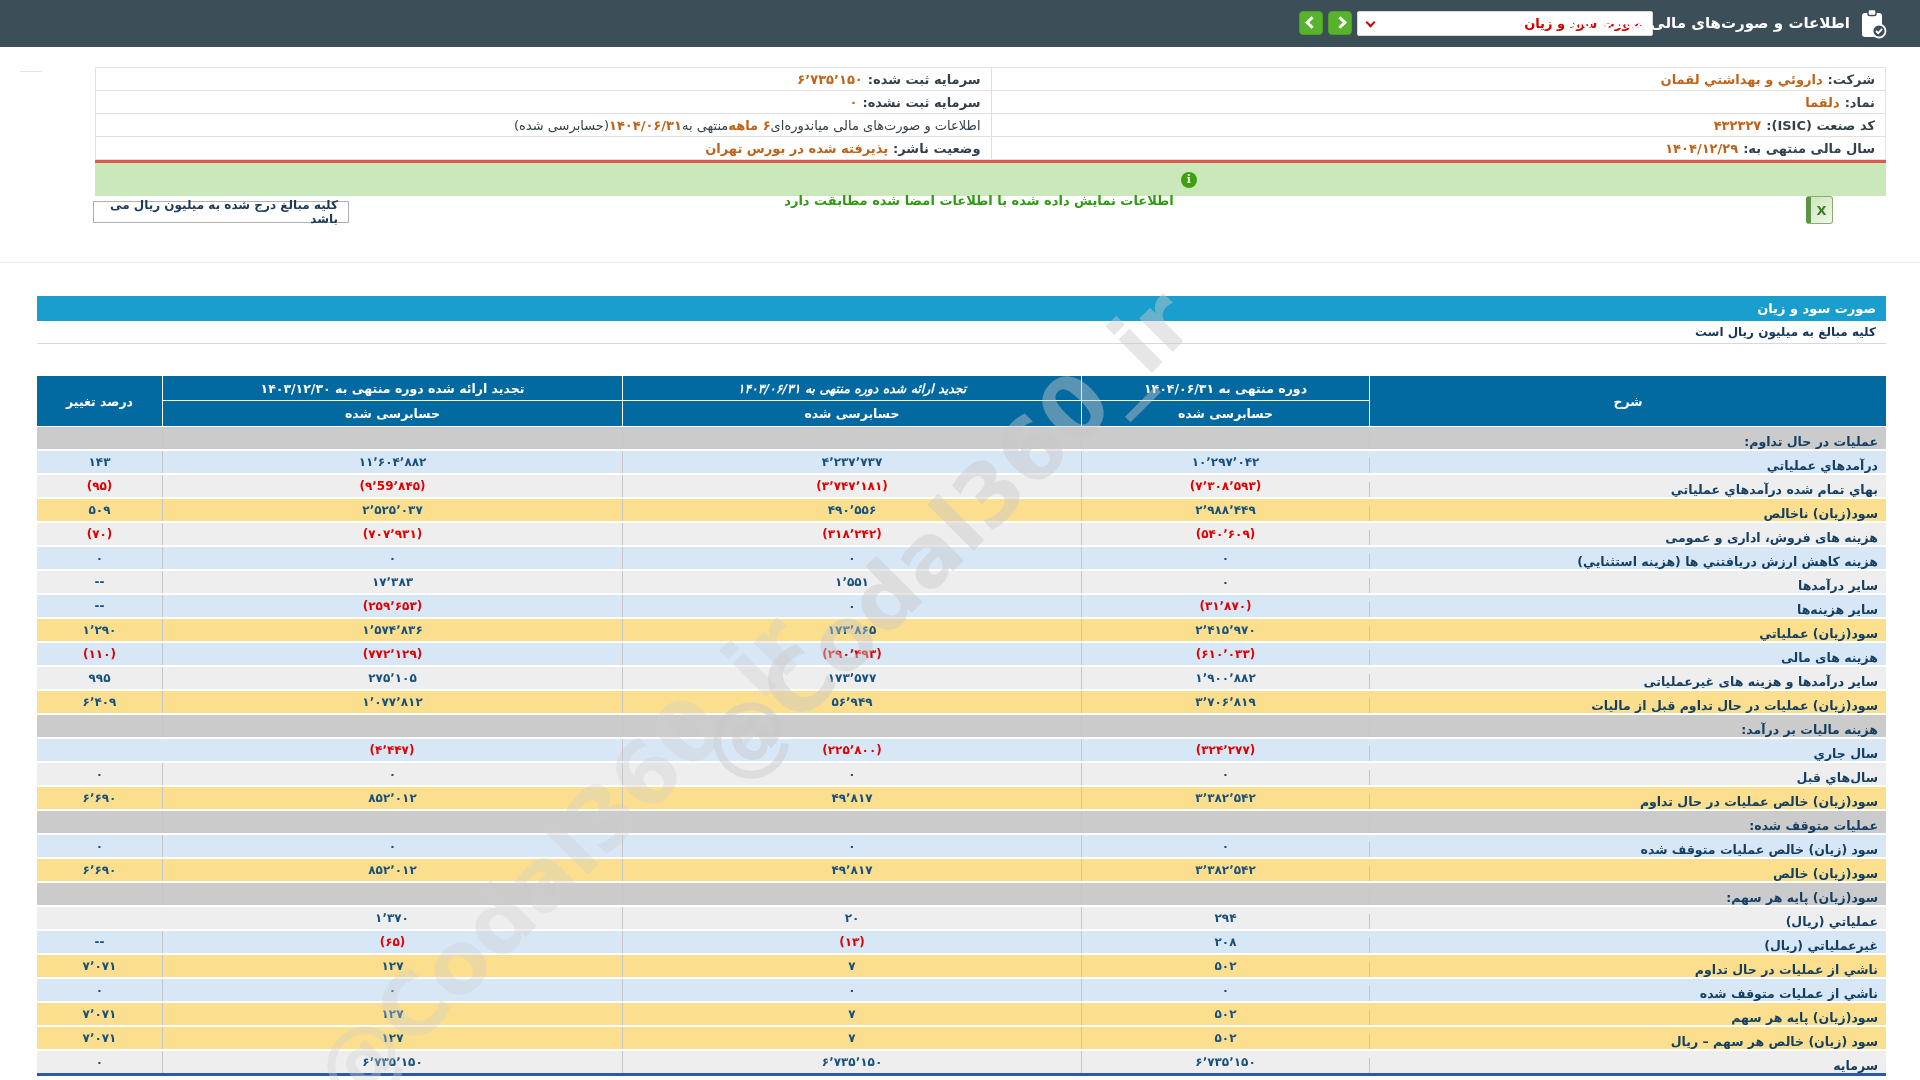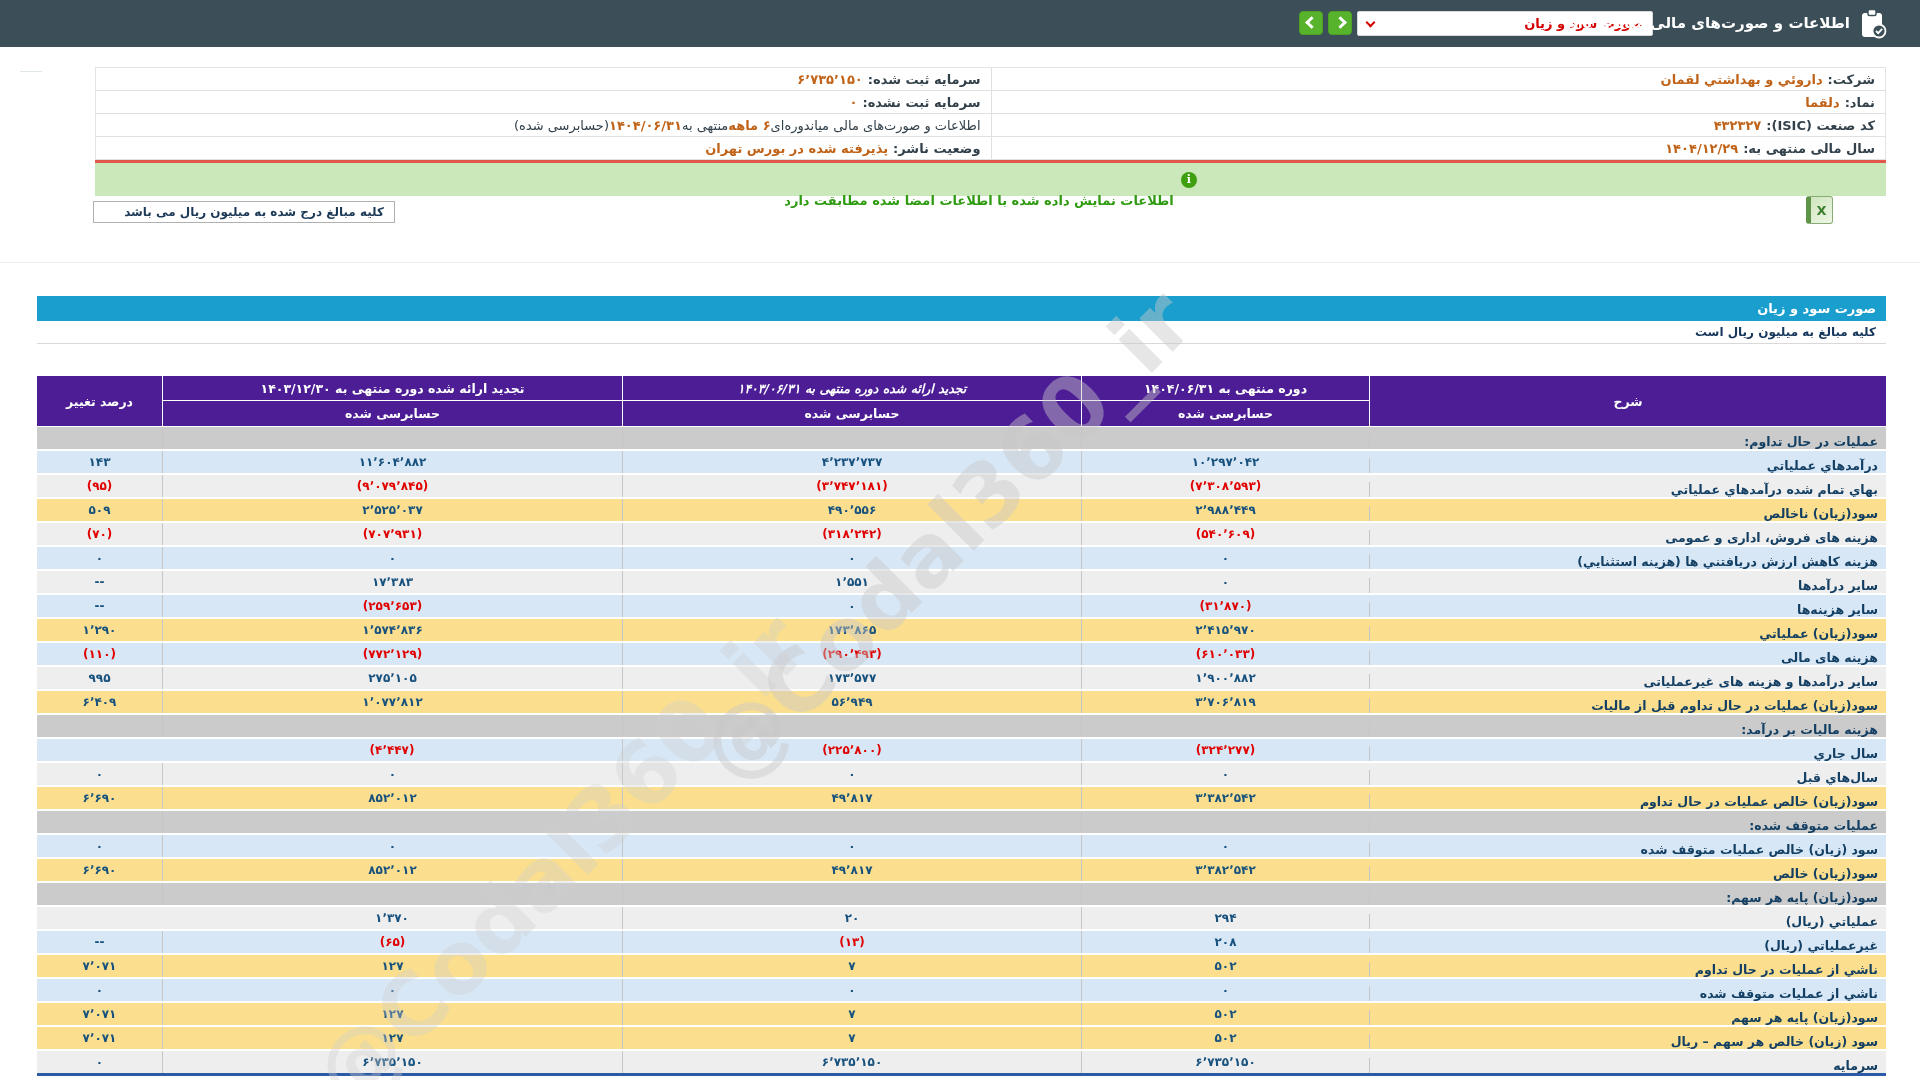--- a/index.html
+++ b/index.html
@@ -37,41 +37,41 @@
 
   .red-line  { position:absolute; left:95px; top:160px; width:1791px; height:3px; background:#E2574B; }
   .green-bar { position:absolute; left:95px; top:163px; width:1791px; height:33px; background:#CBE8BA;
                display:flex; align-items:center; justify-content:center; direction:rtl; gap:7px; }
   .green-bar .msg { color:#2E9B10; font-size:13px; font-weight:bold;margin-top:42px; }
   .info-icon { width:16px; height:16px; border-radius:50%; background:#3FA00F; color:#fff;
                display:flex; align-items:center; justify-content:center; font-size:11px; font-weight:bold;
                font-family:"DejaVu Serif", serif; }
   .info-icon::after { content:"i"; }
 
-  .note-box { position:absolute; left:93px; top:201px; width:302px; height:22px; background:#fff;
+  .note-box { position:absolute; left:93px; top:201px; width:256px; height:22px; background:#fff;
               border:1px solid #b0b0b0; direction:rtl; display:flex; align-items:center; padding:0 10px;
               font-size:12px; font-weight:bold; color:#1C3A57; }
   .excel-icon { position:absolute; left:1806px; top:196px; width:27px; height:28px; border-radius:3px;
               background:linear-gradient(145deg,#cfe6bd,#eef7e6); border:1px solid #8aab76;
               border-left:5px solid #5d9448; display:flex; align-items:center; justify-content:center; cursor:pointer; }
   .excel-icon::after { content:"X"; color:#3a7d2c; font-weight:bold; font-size:13px; }
   .section-sep { position:absolute; left:0; top:262px; width:1920px; height:1px; background:#ececec; }
 
   
   .stmt-title { position:absolute; left:37px; top:296px; width:1849px; height:25px; background:#199ECE;
                 color:#fff; font-weight:bold; font-size:13px; display:flex; align-items:center;
                 direction:rtl; padding:0 10px; }
   .stmt-unit  { position:absolute; left:37px; top:321px; width:1849px; height:23px; background:#fff;
                 border-bottom:1px solid #d9d9d9; display:flex; align-items:center; direction:rtl;
                 padding:0 10px; color:#16365C; font-weight:bold; font-size:12px; }
 
   .stmt-table { position:absolute; left:37px; top:376px; width:1849px; }
   .t-head { display:grid; direction:rtl; grid-template-columns:517px 288px 459px 460px 125px;
             grid-template-rows:25px 25px; }
-  .th { background:#4c1d95; color:#fff; font-weight:bold; font-size:12.5px; display:flex;
+  .th { background:#0369a1; color:#fff; font-weight:bold; font-size:12.5px; display:flex;
         align-items:center; justify-content:center; border-inline-end:1px solid #fff; }
   .h-desc   { grid-column:1; grid-row:1/3; }
   .h-p0     { grid-column:2; grid-row:1; border-bottom:1px solid #fff; }
   .h-p1     { grid-column:3; grid-row:1; border-bottom:1px solid #fff;font-style:italic; }
   .h-p2     { grid-column:4; grid-row:1; border-bottom:1px solid #fff; }
   .h-change { grid-column:5; grid-row:1/3; border-inline-end:none; }
   .h-s0 { grid-column:2; grid-row:2; } .h-s1 { grid-column:3; grid-row:2; } .h-s2 { grid-column:4; grid-row:2; }
 
   #t-body { margin-top:1px; border-bottom:3px solid #2B5BA7; }
   .t-row { display:grid; direction:rtl; grid-template-columns:517px 288px 459px 460px 125px;
@@ -204,21 +204,21 @@
           <div class="t-cell t-desc">درآمدهاي عملياتي</div>
           <div class="t-cell t-val">۱۰٬۲۹۷٬۰۴۲</div>
           <div class="t-cell t-val">۴٬۲۳۷٬۷۳۷</div>
           <div class="t-cell t-val">۱۱٬۶۰۴٬۸۸۲</div>
           <div class="t-cell t-val t-change">۱۴۳</div>
         </div>
         <div class="t-row gray">
           <div class="t-cell t-desc">بهاي تمام شده درآمدهاي عملياتي</div>
           <div class="t-cell t-val neg">(۷٬۳۰۸٬۵۹۳)</div>
           <div class="t-cell t-val neg">(۳٬۷۴۷٬۱۸۱)</div>
-          <div class="t-cell t-val neg">(۹٬۰۷۹٬۸۴۵)</div>
+          <div class="t-cell t-val neg">(۹٬59٬۸۴۵)</div>
           <div class="t-cell t-val t-change neg">(۹۵)</div>
         </div>
         <div class="t-row subtotal">
           <div class="t-cell t-desc">سود(زیان) ناخالص</div>
           <div class="t-cell t-val">۲٬۹۸۸٬۴۴۹</div>
           <div class="t-cell t-val">۴۹۰٬۵۵۶</div>
           <div class="t-cell t-val">۲٬۵۲۵٬۰۳۷</div>
           <div class="t-cell t-val t-change">۵۰۹</div>
         </div>
         <div class="t-row gray">

